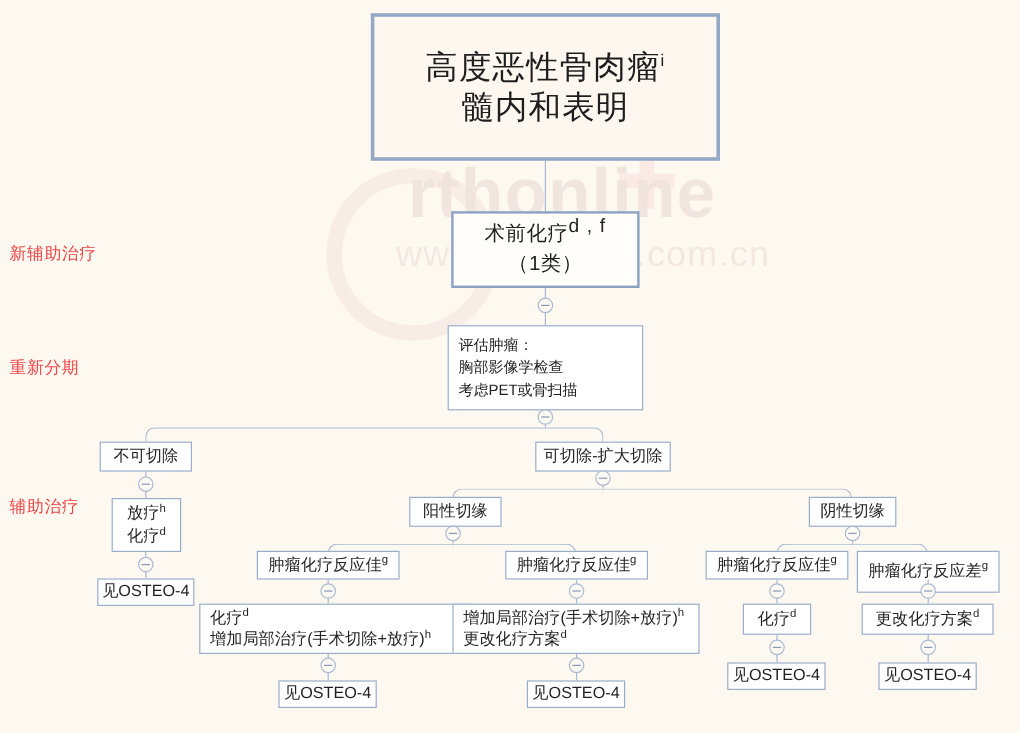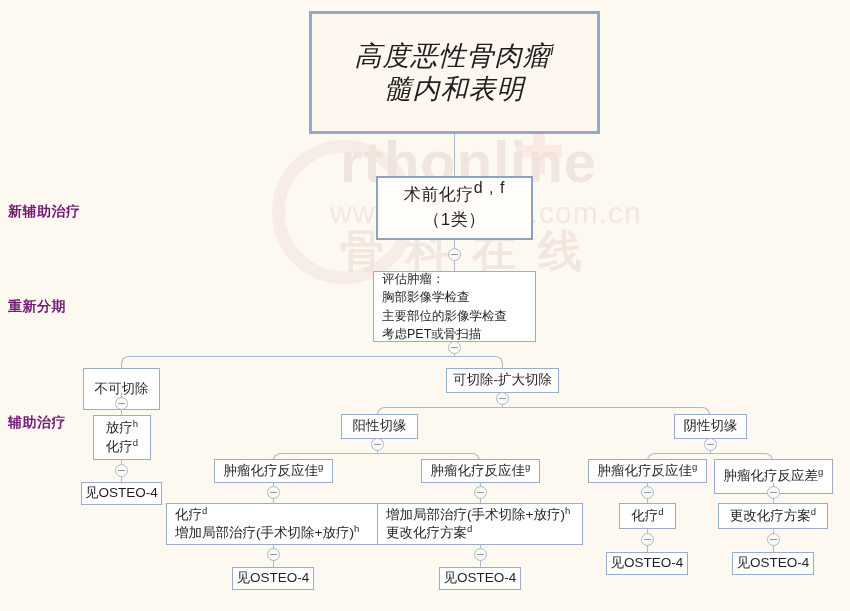--- a/index.html
+++ b/index.html
@@ -20,39 +20,39 @@
   .wm-cn{left:340px;top:222px;font-size:44px;color:#f2e4de;letter-spacing:22px;opacity:.9;}
   .wm-cross{position:absolute;left:516px;top:128px;width:46px;height:46px;pointer-events:none;}
   .wm-cross:before,.wm-cross:after{content:"";position:absolute;background:#fbe9e4;}
   .wm-cross:before{left:17px;top:0;width:12px;height:46px;}
   .wm-cross:after{left:0;top:17px;width:46px;height:12px;}
   .wm-ring{position:absolute;left:272px;top:140px;width:118px;height:118px;border-radius:50%;
            border:13px solid #f7eae6;pointer-events:none;opacity:.9;}
 
   
   .lbl{
-    position:absolute;font-size:14px;font-weight:bold;color:#701a75;
+    position:absolute;font-size:14px;font-weight:normal;color:#ef4444;
     letter-spacing:.5px;white-space:nowrap;
   }
   .node{
     position:absolute;box-sizing:border-box;
     background:#ffffff;border:1px solid #9aadc8;
     font-size:13.5px;color:#231f20;line-height:1.35;
     display:flex;flex-direction:column;justify-content:center;
     white-space:nowrap;
   }
   .node.pad-c{align-items:center;text-align:center;}
   .node.pad-l{align-items:flex-start;text-align:left;padding-left:8px;}
   .node .ln{display:block;}
   .node sup{font-size:9.5px;vertical-align:super;line-height:0;}
 
   
   .node.title{
     background:#fdf7ef;border:3px solid #93a9c6;
-    font-size:27px;line-height:1.22;color:#1e1e1e;letter-spacing:1px;font-style:italic;
+    font-size:27px;line-height:1.22;color:#1e1e1e;letter-spacing:1px;
   }
   .node.title sup{font-size:14px;}
   .node.hero{
     border:2px solid #8ba2c2;background:#fffdf9;
     font-size:17px;line-height:1.45;letter-spacing:.5px;
   }
   .node.hero sup{font-size:16px;letter-spacing:1px;}
   .node.info{font-size:12.5px;line-height:1.45;}
 
   
@@ -72,21 +72,20 @@
 </style>
 </head>
 <body>
 
 <div id="stage">
 
   <div class="wm-ring"></div>
   <div class="wm-cross"></div>
   <div class="wm wm-main">rthonline</div>
   <div class="wm wm-url">www.rthonline.com.cn</div>
-  <div class="wm wm-cn">骨科在线</div>
 
   <div class="lbl" style="left:8px;top:203px;">新辅助治疗</div>
   <div class="lbl" style="left:8px;top:298px;">重新分期</div>
   <div class="lbl" style="left:8px;top:414px;">辅助治疗</div>
 
   <div class="node title pad-c" style="left:309px;top:11px;width:291px;height:123px;">
     <span class="ln"><span>高度恶性骨肉瘤</span><sup>i</sup></span>
     <span class="ln">髓内和表明</span>
   </div>
 
@@ -96,30 +95,29 @@
     <span class="ln"><span>术前化疗</span><sup>d , f</sup></span>
     <span class="ln">（1类）</span>
   </div>
 
   <div class="v" style="left:454px;top:240px;height:31px;"></div>
   <div class="toggle" style="left:448px;top:248px;"></div>
 
   <div class="node info pad-l" style="left:373px;top:271px;width:163px;height:71px;">
     <span class="ln">评估肿瘤：</span>
     <span class="ln">胸部影像学检查</span>
-    <span class="ln">主要部位的影像学检查</span>
     <span class="ln">考虑PET或骨扫描</span>
   </div>
 
   <div class="v" style="left:454px;top:342px;height:14px;"></div>
   <div class="toggle" style="left:448px;top:341px;"></div>
   <div class="elbow lt" style="left:121px;top:356px;width:334px;height:13px;"></div>
   <div class="elbow rt" style="left:454px;top:356px;width:49px;height:13px;"></div>
 
-  <div class="node pad-c" style="left:83px;top:368px;width:77px;height:42px;">
+  <div class="node pad-c" style="left:83px;top:368px;width:77px;height:25px;">
     <span>不可切除</span>
   </div>
   <div class="v" style="left:121px;top:393px;height:22px;"></div>
   <div class="toggle" style="left:115px;top:397px;"></div>
 
   <div class="node pad-c" style="left:93px;top:415px;width:58px;height:45px;">
     <span class="ln"><span>放疗</span><sup>h</sup></span>
     <span class="ln"><span>化疗</span><sup>d</sup></span>
   </div>
   <div class="v" style="left:121px;top:460px;height:22px;"></div>

